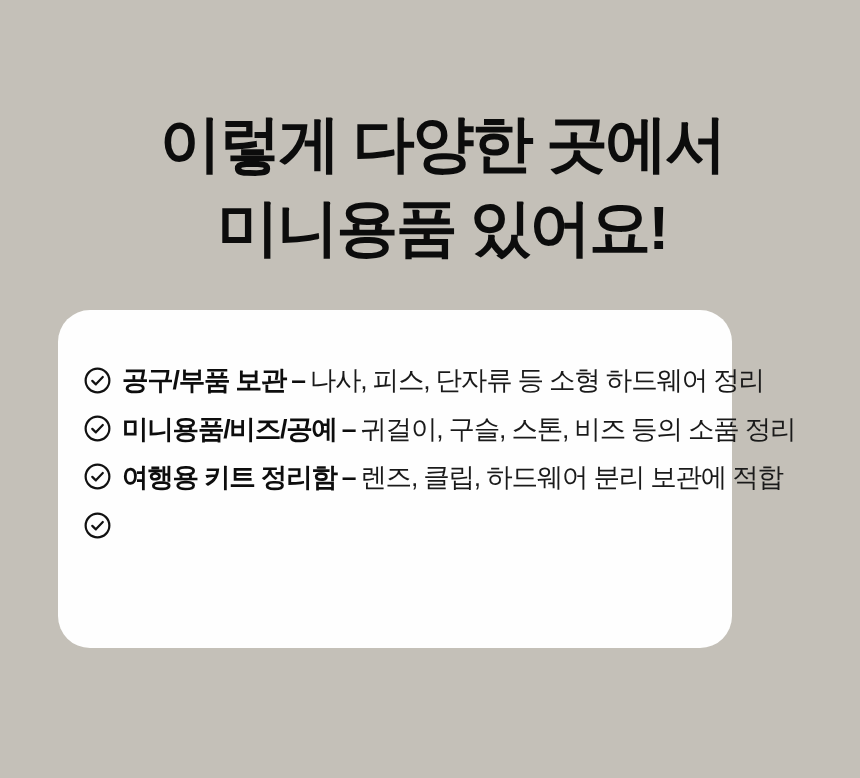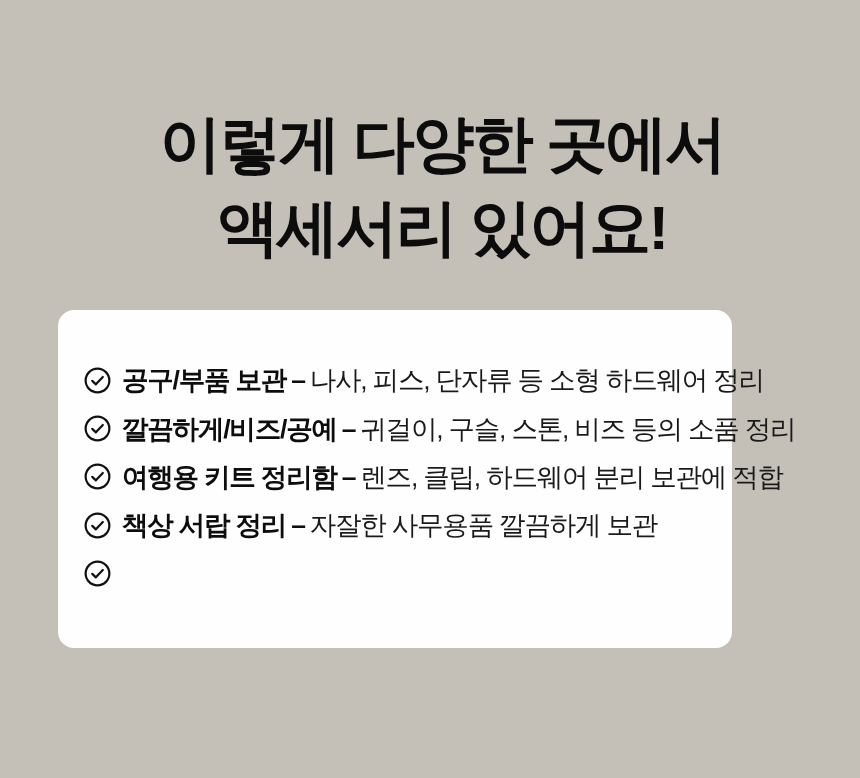--- a/index.html
+++ b/index.html
@@ -26,21 +26,21 @@
     color: #0c0c0c;
   }
   .title-line { display: block; margin-left: 24px; }
   .card {
     position: absolute;
     left: 58px;
     top: 310px;
     width: 674px;
     height: 338px;
     background: #fefefe;
-    border-radius: 16px;
+    border-radius: 32px;
     padding: 46px 28px 0 26px;
   }
   .checklist { list-style: none; }
   .check-item {
     display: flex;
     align-items: center;
     height: 48.4px;
   }
   .check-icon {
     flex: 0 0 auto;
@@ -67,63 +67,54 @@
     margin: 0 5px;
   }
   .item-desc { font-weight: 400; }
 </style>
 </head>
 <body>
 
 <div class="poster">
   <h1 class="title">
     <span class="title-line">이렇게 다양한 곳에서</span>
-    <span class="title-line">액세서리 있어요!</span>
+    <span class="title-line">미니용품 있어요!</span>
   </h1>
   <div class="card">
     <ul class="checklist" id="checklist">
         <li class="check-item">
           <span class="check-icon">
             <svg viewBox="0 0 28 28" width="27" height="27" aria-hidden="true">
               <circle cx="14" cy="14" r="12.3" fill="none" stroke="#111111" stroke-width="2.3"></circle>
               <path d="M8.6 14.4 l3.7 3.6 l7.2 -7.6" fill="none" stroke="#111111" stroke-width="2.3" stroke-linecap="round" stroke-linejoin="round"></path>
             </svg>
           </span>
           <span class="item-text"><span class="item-label">공구/부품 보관</span><span class="item-sep">–</span><span class="item-desc">나사, 피스, 단자류 등 소형 하드웨어 정리</span></span>
         </li>
         <li class="check-item">
           <span class="check-icon">
             <svg viewBox="0 0 28 28" width="27" height="27" aria-hidden="true">
               <circle cx="14" cy="14" r="12.3" fill="none" stroke="#111111" stroke-width="2.3"></circle>
               <path d="M8.6 14.4 l3.7 3.6 l7.2 -7.6" fill="none" stroke="#111111" stroke-width="2.3" stroke-linecap="round" stroke-linejoin="round"></path>
             </svg>
           </span>
-          <span class="item-text"><span class="item-label">깔끔하게/비즈/공예</span><span class="item-sep">–</span><span class="item-desc">귀걸이, 구슬, 스톤, 비즈 등의 소품 정리</span></span>
+          <span class="item-text"><span class="item-label">미니용품/비즈/공예</span><span class="item-sep">–</span><span class="item-desc">귀걸이, 구슬, 스톤, 비즈 등의 소품 정리</span></span>
         </li>
         <li class="check-item">
           <span class="check-icon">
             <svg viewBox="0 0 28 28" width="27" height="27" aria-hidden="true">
               <circle cx="14" cy="14" r="12.3" fill="none" stroke="#111111" stroke-width="2.3"></circle>
               <path d="M8.6 14.4 l3.7 3.6 l7.2 -7.6" fill="none" stroke="#111111" stroke-width="2.3" stroke-linecap="round" stroke-linejoin="round"></path>
             </svg>
           </span>
           <span class="item-text"><span class="item-label">여행용 키트 정리함</span><span class="item-sep">–</span><span class="item-desc">렌즈, 클립, 하드웨어 분리 보관에 적합</span></span>
         </li>
         <li class="check-item">
           <span class="check-icon">
             <svg viewBox="0 0 28 28" width="27" height="27" aria-hidden="true">
               <circle cx="14" cy="14" r="12.3" fill="none" stroke="#111111" stroke-width="2.3"></circle>
               <path d="M8.6 14.4 l3.7 3.6 l7.2 -7.6" fill="none" stroke="#111111" stroke-width="2.3" stroke-linecap="round" stroke-linejoin="round"></path>
             </svg>
           </span>
-          <span class="item-text"><span class="item-label">책상 서랍 정리</span><span class="item-sep">–</span><span class="item-desc">자잘한 사무용품 깔끔하게 보관</span></span>
-        </li>
-        <li class="check-item">
-          <span class="check-icon">
-            <svg viewBox="0 0 28 28" width="27" height="27" aria-hidden="true">
-              <circle cx="14" cy="14" r="12.3" fill="none" stroke="#111111" stroke-width="2.3"></circle>
-              <path d="M8.6 14.4 l3.7 3.6 l7.2 -7.6" fill="none" stroke="#111111" stroke-width="2.3" stroke-linecap="round" stroke-linejoin="round"></path>
-            </svg>
-          </span>
         </li>
       </ul>
   </div>
 </div>
 
 </body></html>

